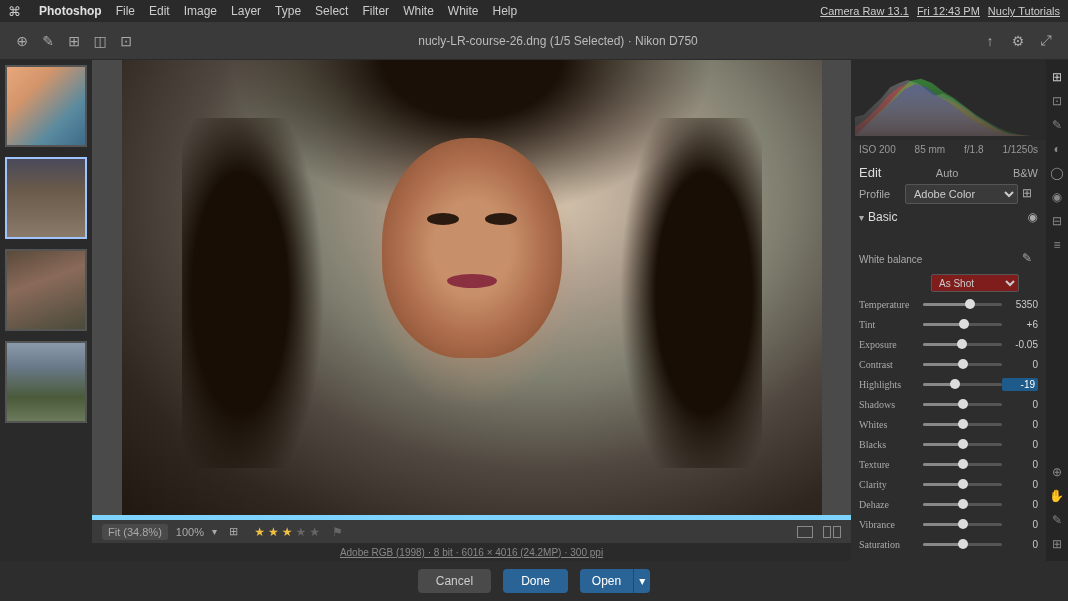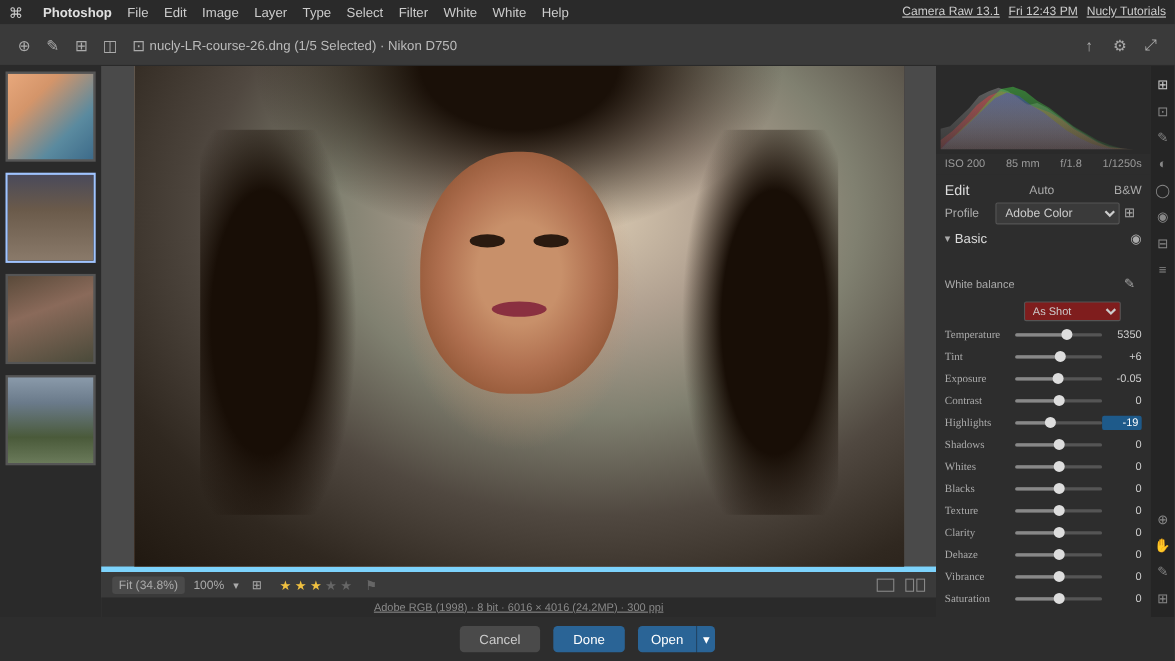--- a/index.html
+++ b/index.html
@@ -55,21 +55,21 @@
       height: 38px;
       background: #3a3a3a;
       display: flex;
       align-items: center;
       padding: 0 12px;
       flex-shrink: 0;
       border-bottom: 1px solid #2a2a2a;
     }
     .toolbar .file-title {
       flex: 1;
-      text-align: left;
+      text-align: center;
       font-size: 12px;
       color: #bbb;
     }
     .toolbar .toolbar-right {
       display: flex;
       align-items: center;
       gap: 8px;
     }
     .toolbar-icon {
       width: 20px;

